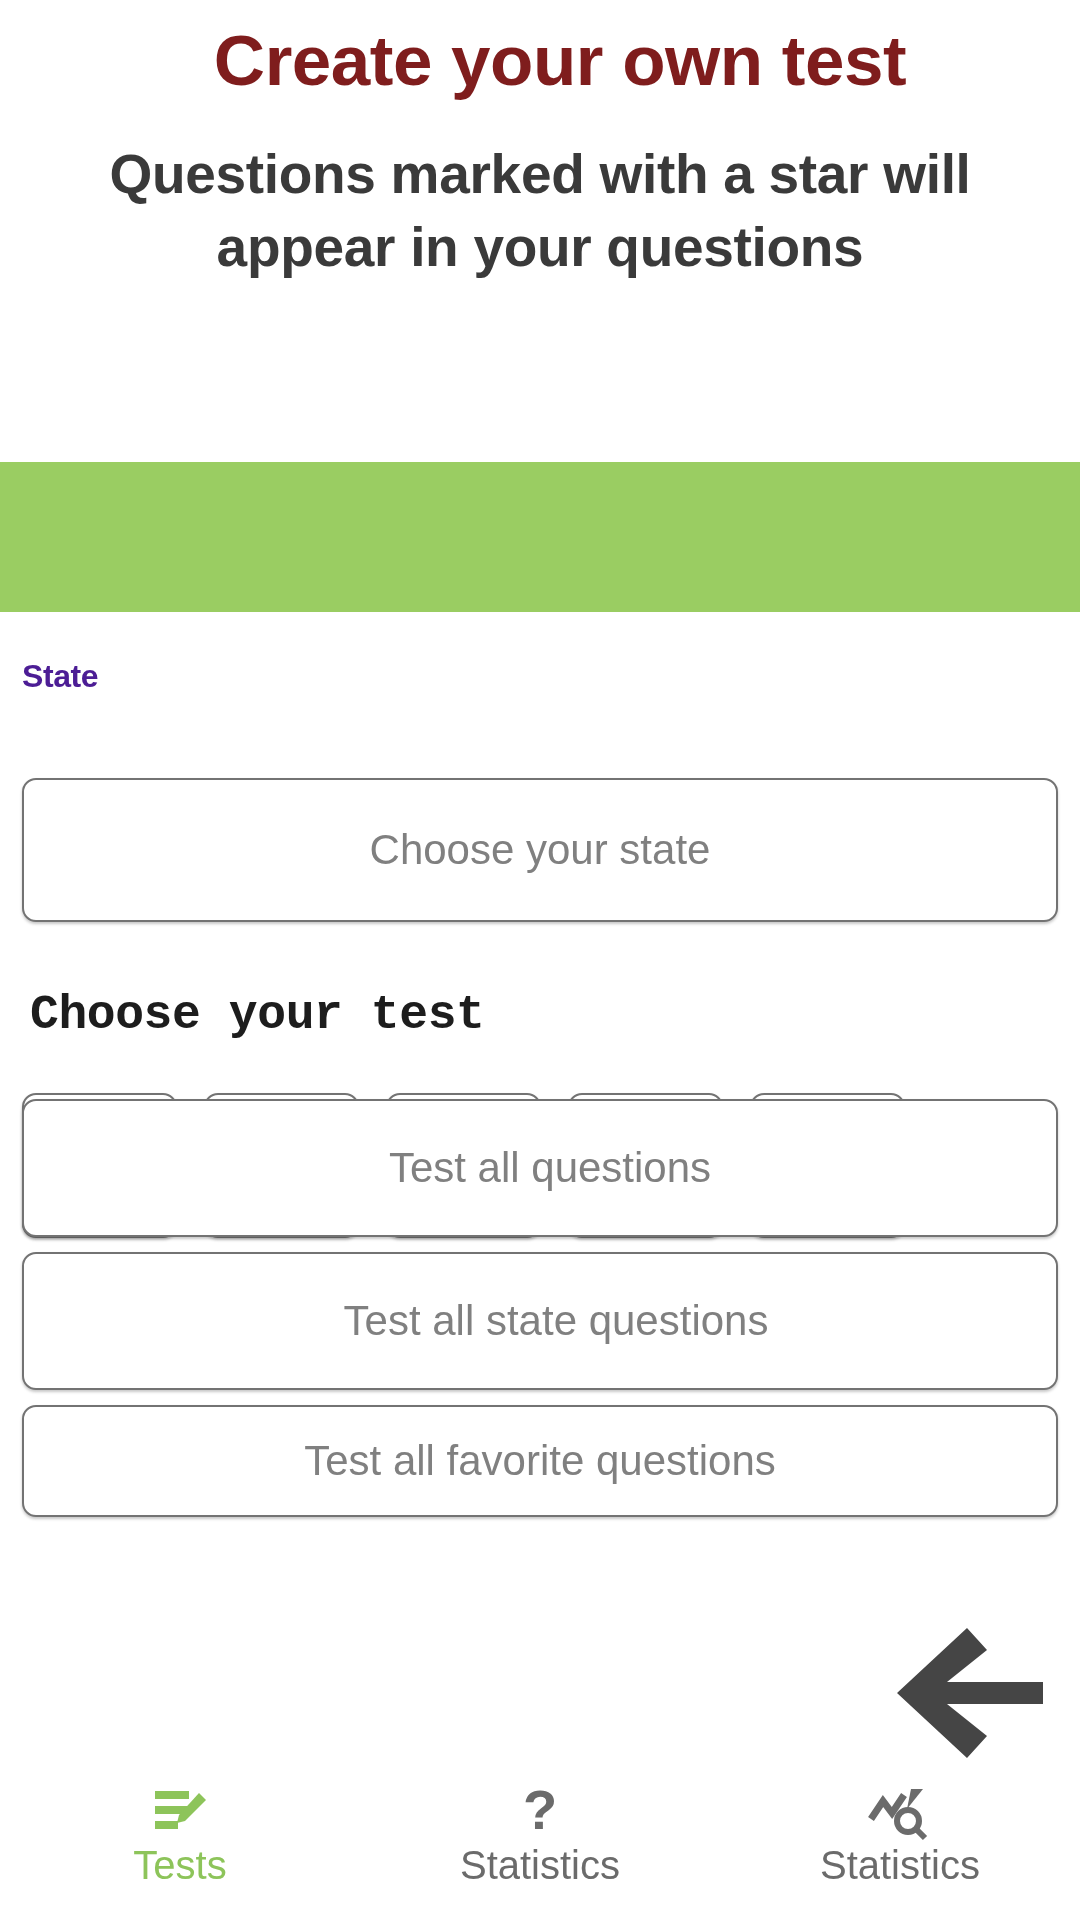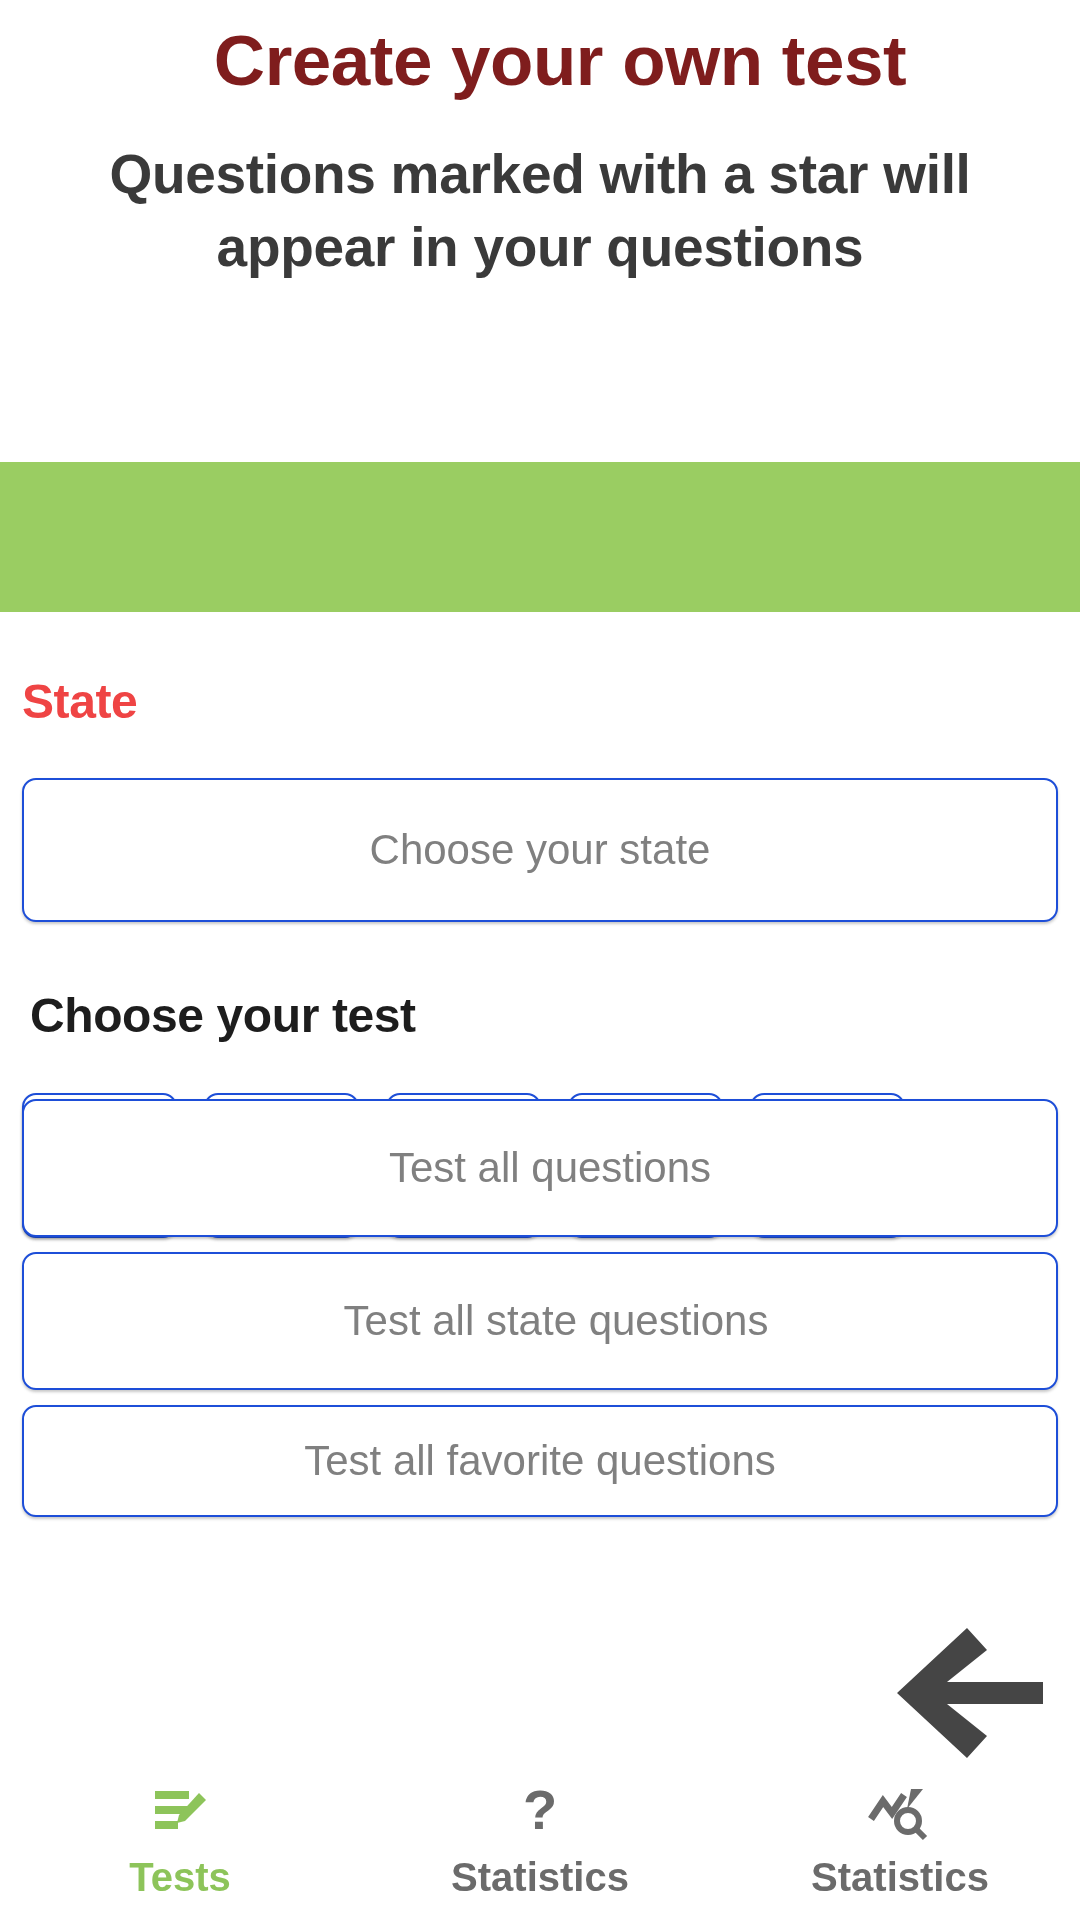--- a/index.html
+++ b/index.html
@@ -32,32 +32,32 @@
                width:50px; height:40px; cursor:pointer; }
   .hamburger span { display:block; width:50px; height:9px; background:#ffffff;
                     border-radius:1px; margin-bottom:8px; }
   .hamburger span:last-child { margin-bottom:0; }
 
   
   .content { position:absolute; left:0; top:612px; width:1080px; height:1155px;
              background:#ffffff; }
 
   .section-label-state {
-    position:absolute; left:22px; top:62px;
-    font-size:48px; font-weight:700; color:#ef4444; letter-spacing:-0.4px;
+    position:absolute; left:22px; top:46px;
+    font-size:32px; font-weight:700; color:#4c1d95; letter-spacing:-0.4px;
   }
   .section-label-test {
     position:absolute; left:30px; top:376px;
-    font-size:48px; font-weight:700; color:#1d1d1d; letter-spacing:-0.4px;
+    font-size:48px; font-weight:700; color:#1d1d1d; letter-spacing:-0.4px;font-family:Liberation Mono, monospace;
   }
 
   .btn {
     position:absolute;
     background:#ffffff;
-    border:2px solid #1d4ed8;
+    border:2px solid #737373;
     border-radius:14px;
     box-shadow:0 2px 3px rgba(0,0,0,0.22);
     color:#808080;
     font-size:42px;
     display:flex; align-items:center; justify-content:center;
     cursor:pointer;
     font-family:"Liberation Sans", sans-serif;
   }
 
   .btn-state   { left:22px; top:166px; width:1036px; height:144px; }
@@ -78,21 +78,21 @@
   .bottomnav {
     position:absolute; left:0; top:1767px; width:1080px; height:153px;
     background:#ffffff; display:flex;
   }
   .navitem {
     flex:1 1 0; display:flex; flex-direction:column;
     align-items:center; justify-content:flex-start;
     padding-top:14px; cursor:pointer;
   }
   .navicon { height:64px; display:flex; align-items:center; justify-content:center; }
-  .navlabel { font-size:40px; color:#6b6b6b; margin-top:12px; line-height:1;font-weight:bold; }
+  .navlabel { font-size:40px; color:#6b6b6b; margin-top:0; line-height:1; }
   .navlabel.active { color:#8DC45A; }
 </style>
 </head>
 <body>
 
 <div class="screen">
 
   <div class="promo">
     <div class="promo-title">Create your own test</div>
     <div class="promo-sub">Questions marked with a star will appear in your questions</div>

